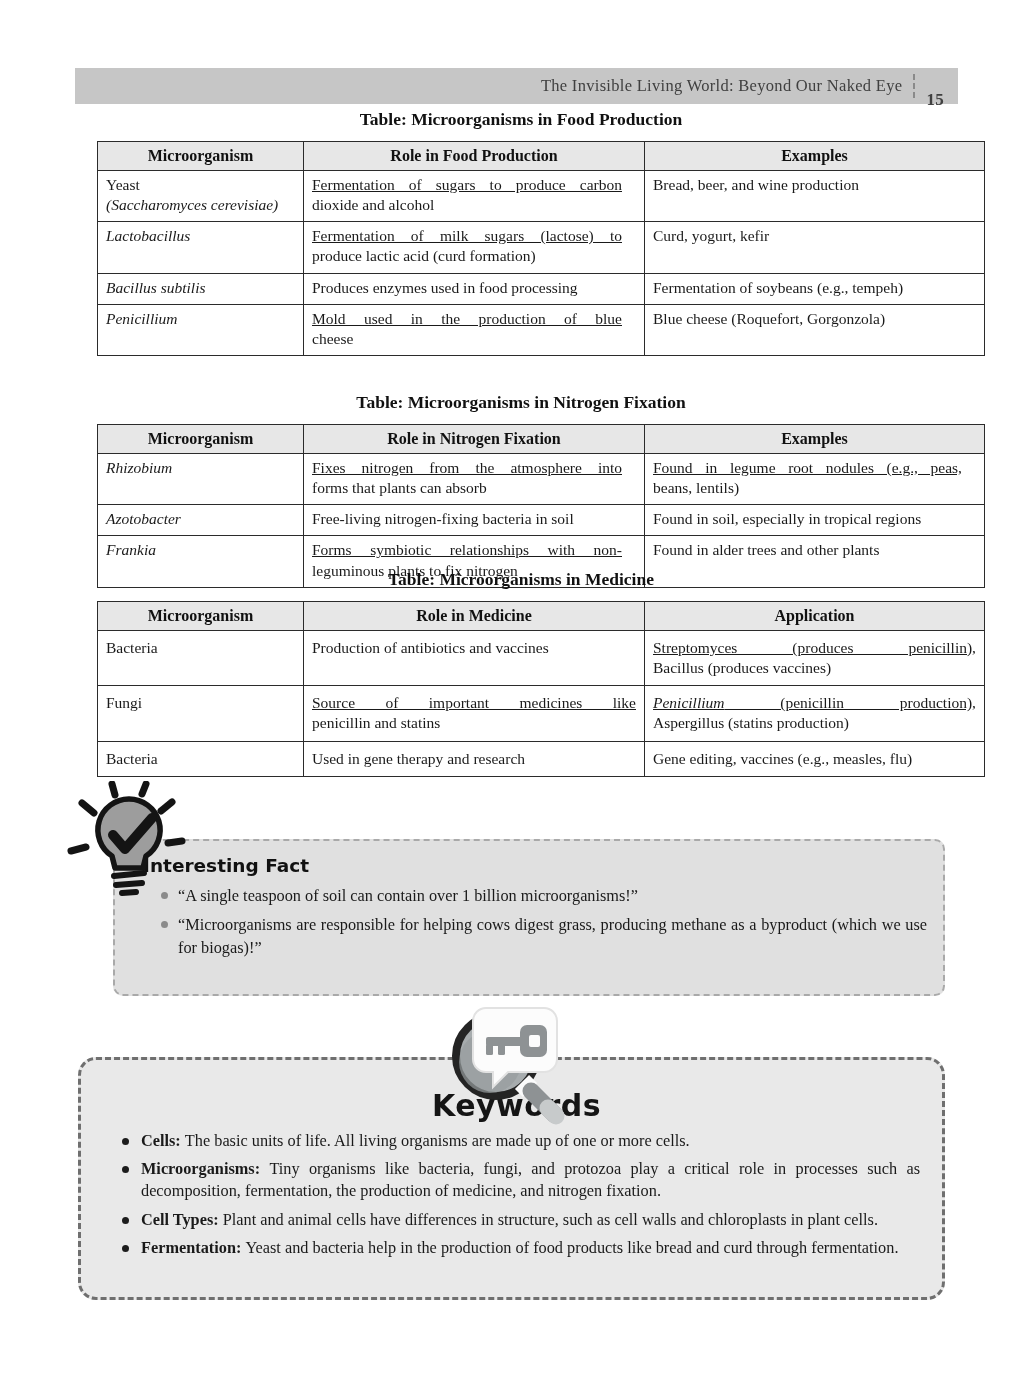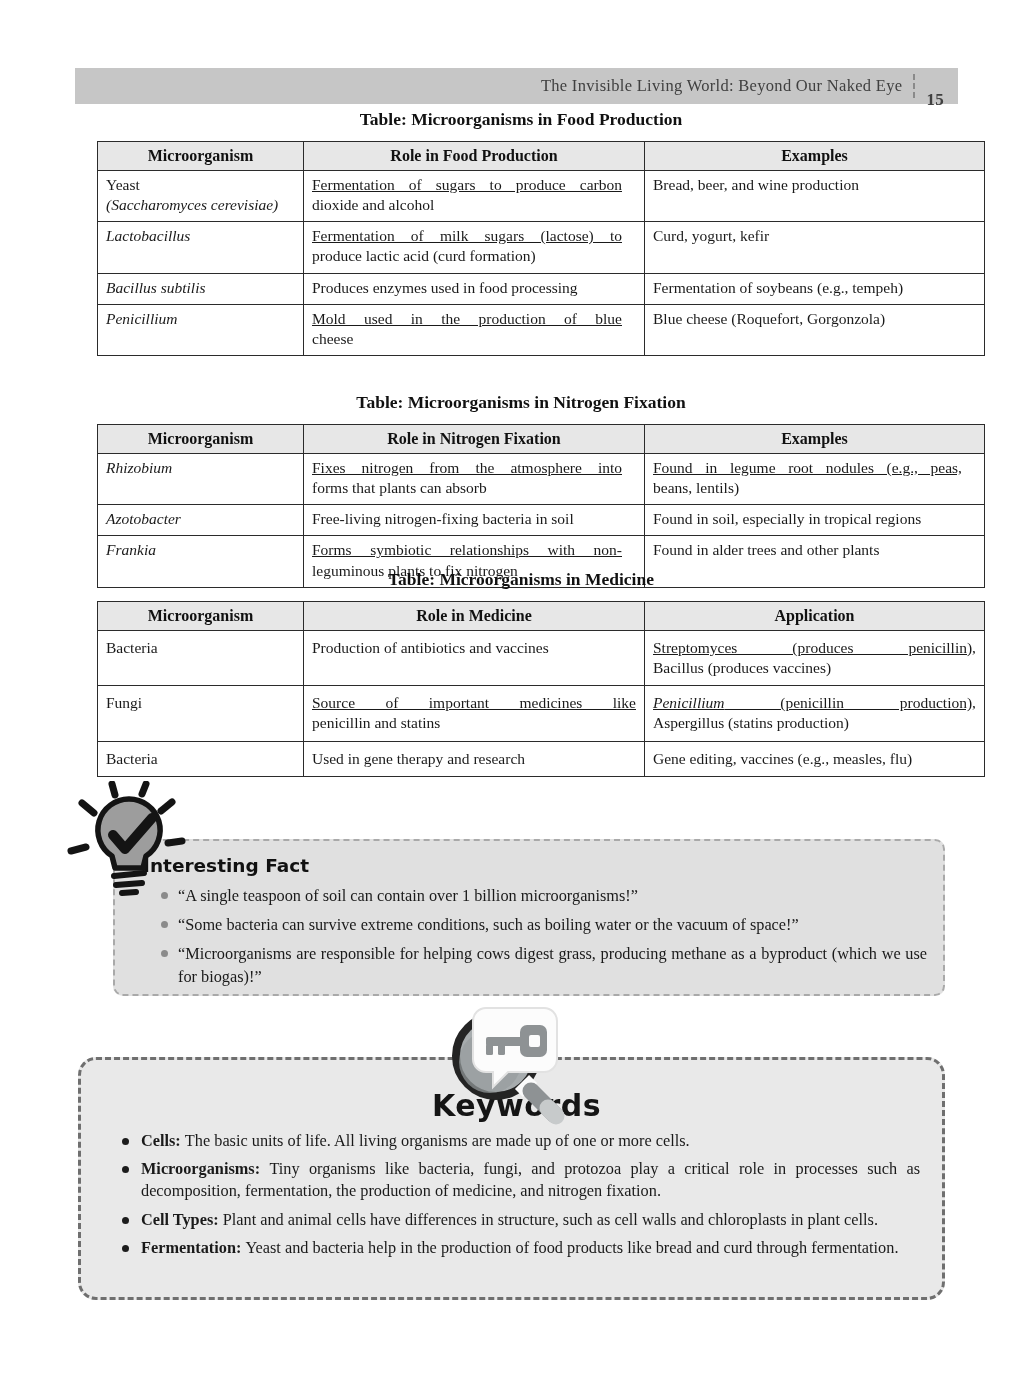--- a/index.html
+++ b/index.html
@@ -203,21 +203,20 @@
       <line x1="58" y1="95" x2="88" y2="92" stroke-width="6"></line>
       <line x1="60" y1="104" x2="86" y2="102" stroke-width="6"></line>
       <line x1="66" y1="112" x2="80" y2="111" stroke-width="6"></line>
     </g>
   </svg>
 
   <div class="fact-box">
     <div class="fact-title">Interesting Fact</div>
     <ul class="fact-list">
         <li>“A single teaspoon of soil can contain over 1 billion microorganisms!”</li>
-        <li>“Some bacteria can survive extreme conditions, such as boiling water or the vacuum of space!”</li>
         <li>“Microorganisms are responsible for helping cows digest grass, producing methane as a byproduct (which we use for biogas)!”</li>
       </ul>
   </div>
 
   <svg class="kw-icon" viewBox="0 0 148 126" aria-hidden="true">
     <circle cx="58" cy="56" r="40" fill="#a7acae" stroke="#242424" stroke-width="8"></circle>
     <circle cx="52" cy="62" r="31" fill="#979c9e" opacity="0.7"></circle>
     <line x1="84" y1="82" x2="92" y2="90" stroke="#fbfbfb" stroke-width="20" stroke-linecap="butt"></line>
     <line x1="93" y1="91" x2="117" y2="115" stroke="#8e9294" stroke-width="17" stroke-linecap="round"></line>
     <line x1="110" y1="108" x2="118" y2="116" stroke="#c7cacb" stroke-width="17" stroke-linecap="round"></line>

